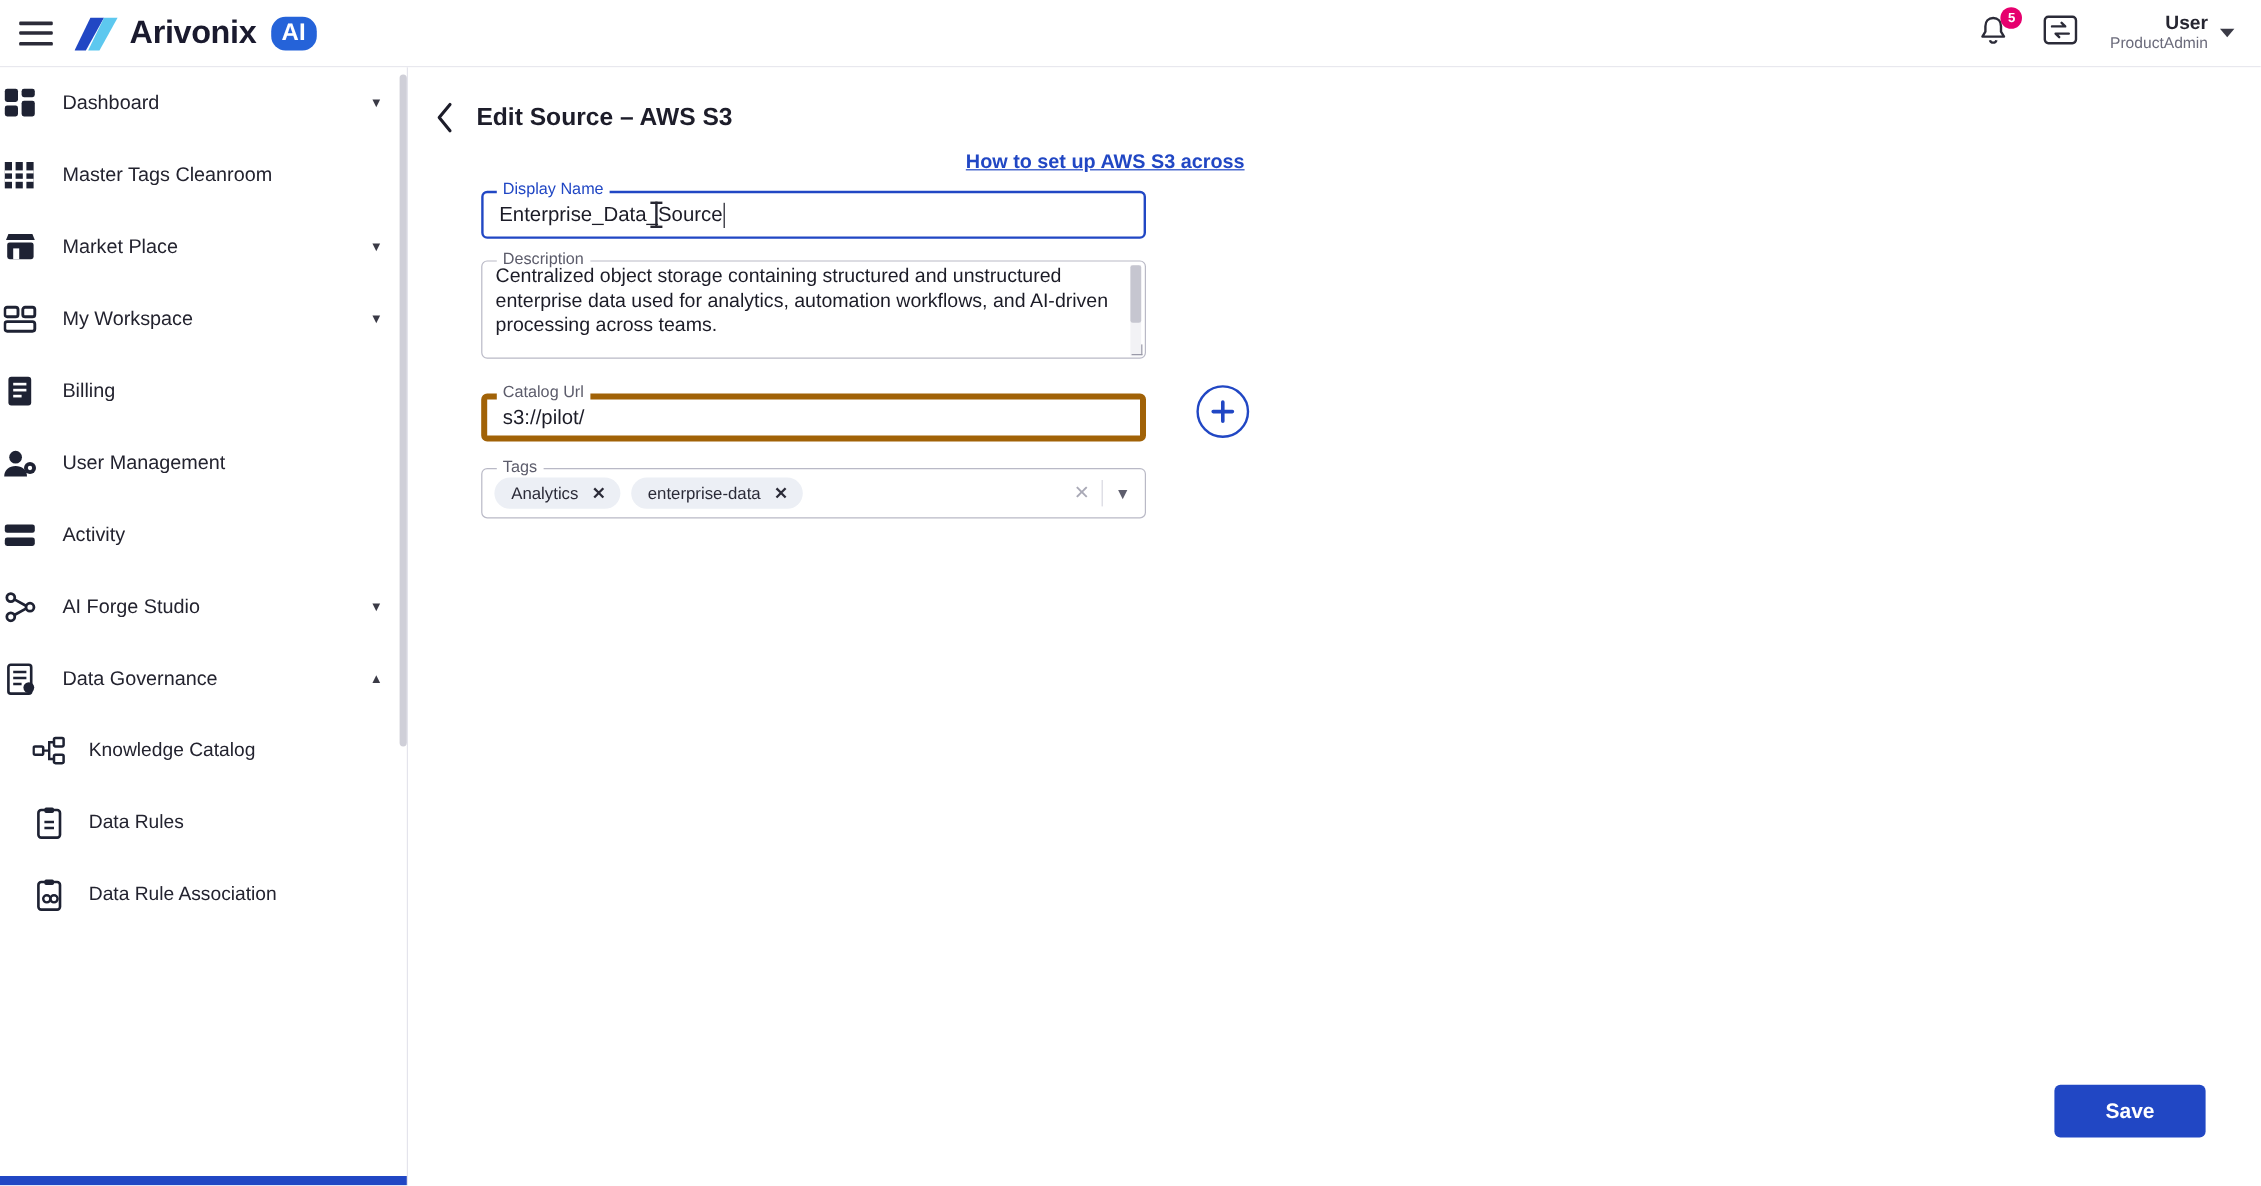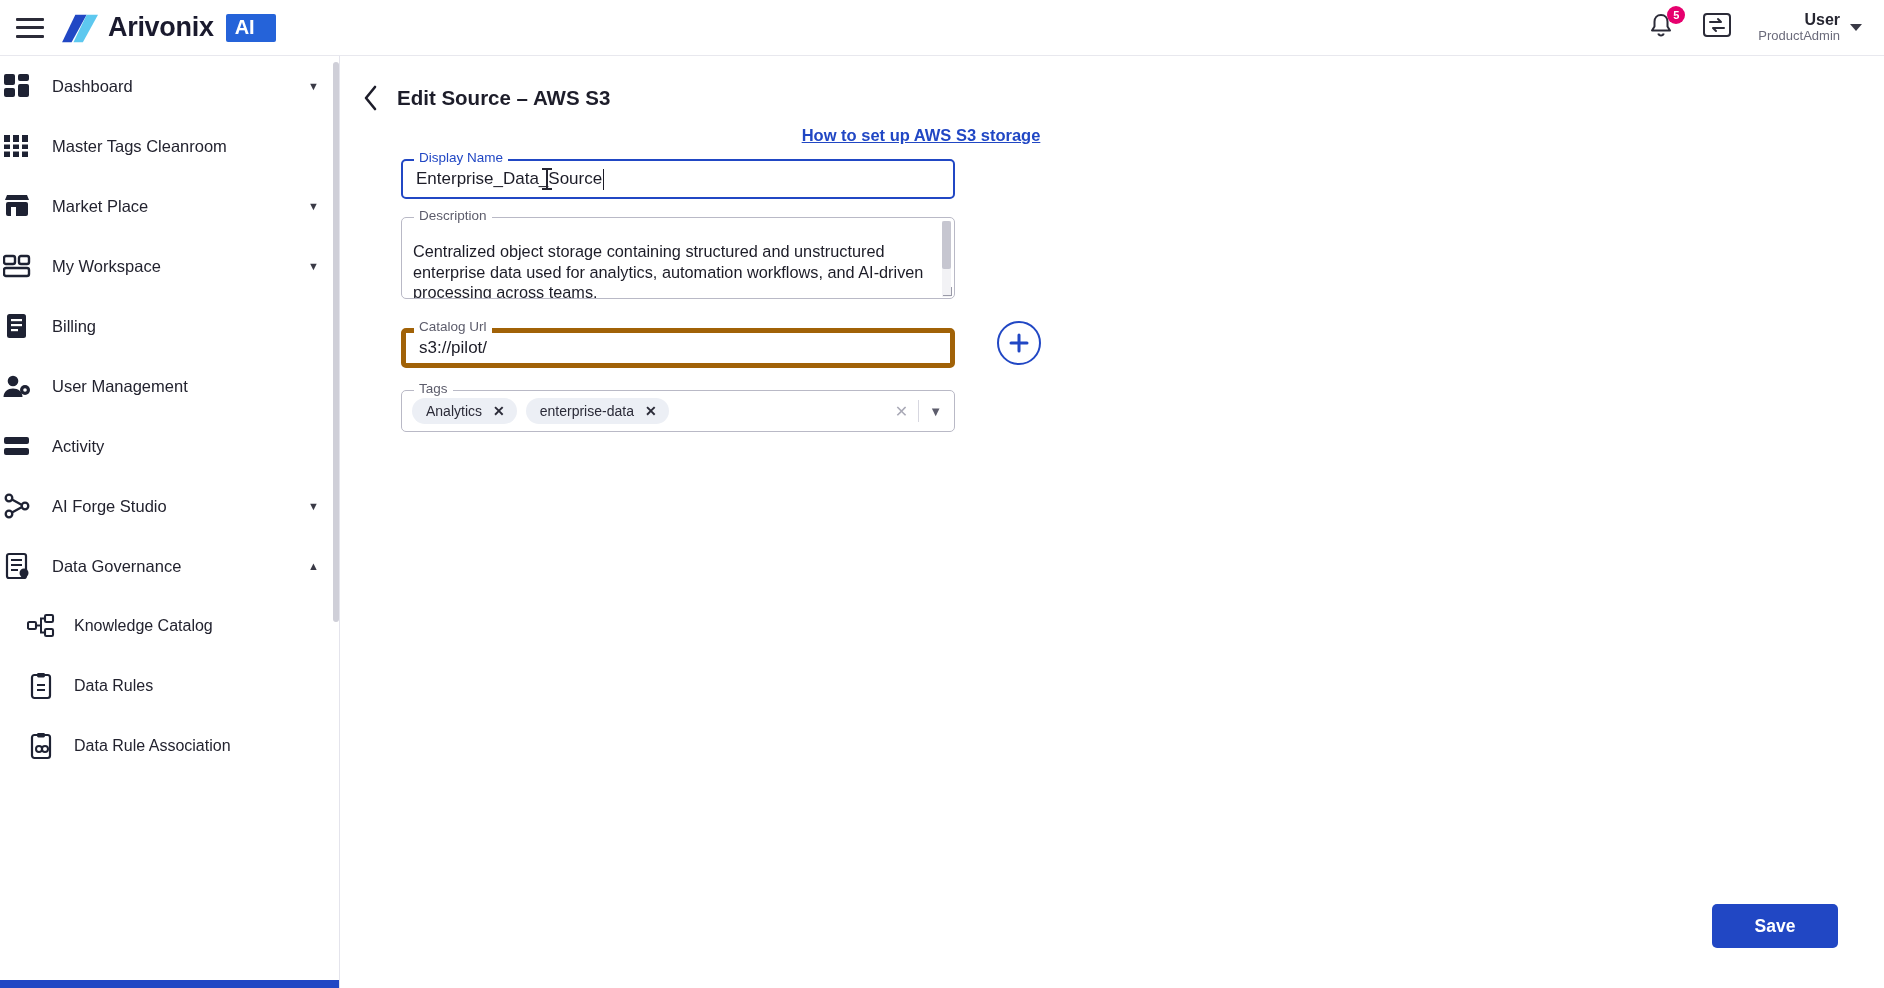--- a/index.html
+++ b/index.html
@@ -36,21 +36,21 @@
     background: #2b2b38; border-radius: 1px;
   }
   .brand { display: flex; align-items: center; gap: 8px; }
   .brand-mark { width: 38px; height: 34px; }
   .brand-text {
     font-size: 27px; font-weight: bold; color: #1a1a2e; letter-spacing: -0.3px;
   }
   .brand-badge {
     background: #2563d9; color: #fff;
     font-size: 20px; font-weight: bold;
-    padding: 2px 21px 3px 9px; border-radius: 2px;
+    padding: 2px 9px 3px 9px; border-radius: 12px;
     margin-left: 4px;
   }
   .topbar-right {
     margin-left: auto; display: flex; align-items: center; gap: 26px;
     padding-right: 22px;
   }
   .bell-wrap { position: relative; width: 28px; height: 30px; cursor: pointer; }
   .badge-count {
     position: absolute; top: -6px; right: -9px;
     background: #e6006e; color: #fff;
@@ -166,21 +166,21 @@
   .text-cursor::before, .text-cursor::after {
     content: ""; position: absolute; left: -4px;
     width: 10px; height: 2px; background: #262631;
   }
   .text-cursor::before { top: 0; }
   .text-cursor::after { bottom: 0; }
 
   .textarea-box {
     width: 100%; height: 82px;
     border: 1px solid #b9b9c6; border-radius: 5px;
-    padding: 23px 22px 7px 11px;
+    padding: 2px 22px 7px 11px;
     font-size: 16.3px; line-height: 1.27; color: #1c1c27;
     position: relative; overflow: hidden;
     background: #fff;
   }
   .ta-scroll-track {
     position: absolute; right: 3px; top: 3px;
     width: 9px; height: 76px; background: #f2f2f5;
   }
   .ta-scroll-thumb {
     position: absolute; right: 3px; top: 3px;
@@ -451,21 +451,21 @@
     <div class="page-head">
       <div class="back-chevron">
         <svg width="18" height="28" viewBox="0 0 18 28">
           <path d="M13 3 4 14l9 11" fill="none" stroke="#1d1d2a" stroke-width="2.6" stroke-linecap="round" stroke-linejoin="round"></path>
         </svg>
       </div>
       <div class="page-title">Edit Source – AWS S3</div>
     </div>
 
     <div class="help-link-row">
-      <a class="help-link">How to set up AWS S3 storage</a>
+      <a class="help-link">How to set up AWS S3 across</a>
     </div>
 
     <div class="form">
 
       <div class="field">
         <div class="field-legend focused">Display Name</div>
         <div class="input-box focused" placeholder="Display Name">
           <span>Enterprise_Data_Source</span>
             <span class="caret"></span>
         </div>

